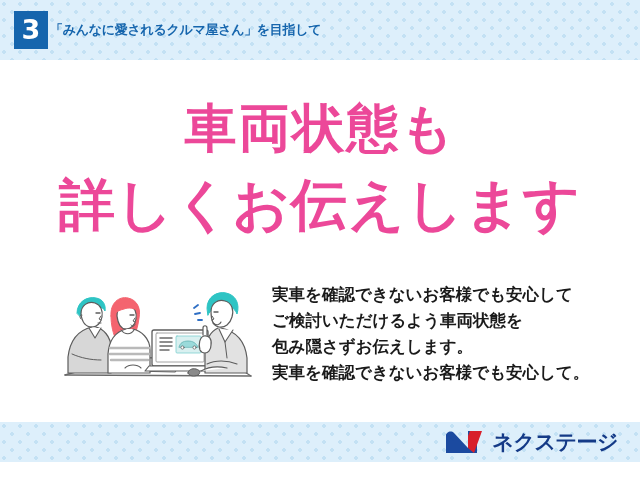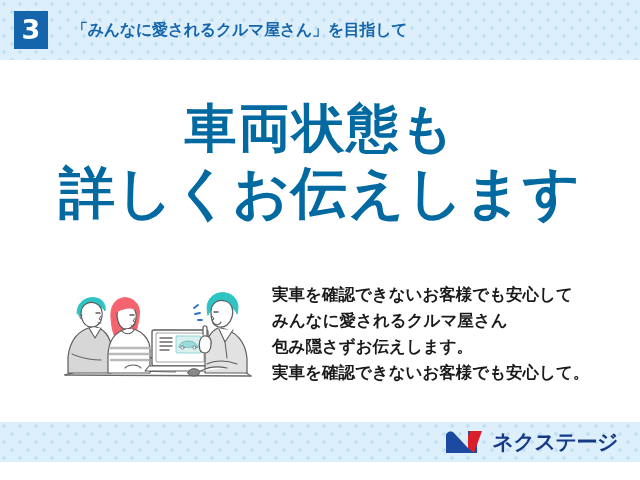--- a/index.html
+++ b/index.html
@@ -50,22 +50,22 @@
     color: #ffffff;
     font-size: 27px;
     font-weight: bold;
     line-height: 38px;
     text-align: center;
     letter-spacing: 0px;
     flex: 0 0 auto;
     font-family: "DejaVu Sans", sans-serif;
   }
   .header-title {
-    margin-left: 24px;
-    font-size: 16px;
+    margin-left: 2px;
+    font-size: 13px;
     font-weight: bold;
     color: #1565ad;
     letter-spacing: -0.3px;
     white-space: nowrap;
   }
 
   
   .main {
     position: absolute;
     left: 0;
@@ -74,36 +74,36 @@
     height: 362px;
     background: #ffffff;
   }
 
   .headline {
     position: absolute;
     left: 0;
     top: 38px;
     width: 640px;
     text-align: center;
-    color: #0369a1;
+    color: #ec4899;
     font-weight: bold;
     font-family: "DejaVu Sans", sans-serif;
   }
   .headline .l1 {
     display: block;
     font-size: 52px;
     line-height: 60px;
     letter-spacing: 2px;
   }
   .headline .l2 {
     display: block;
     font-size: 56px;
     line-height: 66px;
     letter-spacing: 1px;
-    margin-top: 2px;
+    margin-top: 14px;
   }
 
   
   .body-copy {
     position: absolute;
     left: 272px;
     top: 222px;
     width: 360px;
     color: #1a1a1a;
     font-size: 16.5px;
@@ -268,21 +268,21 @@
             <path d="M140 42 L145 41"></path>
             <path d="M143 48 L147 48"></path>
           </g>
 
         </g>
       </svg>
     </div>
 
     <div class="body-copy">
       <span class="line">実車を確認できないお客様でも安心して</span>
-      <span class="line">みんなに愛されるクルマ屋さん</span>
+      <span class="line">ご検討いただけるよう車両状態を</span>
       <span class="line">包み隠さずお伝えします。</span>
       <span class="line">実車を確認できないお客様でも安心して。</span>
     </div>
 
   </div>
 
   <div class="footer dotband">
     <div class="logo">
       <span class="logo-mark">
         <svg viewBox="0 0 42 28" width="42" height="28" xmlns="http://www.w3.org/2000/svg">

